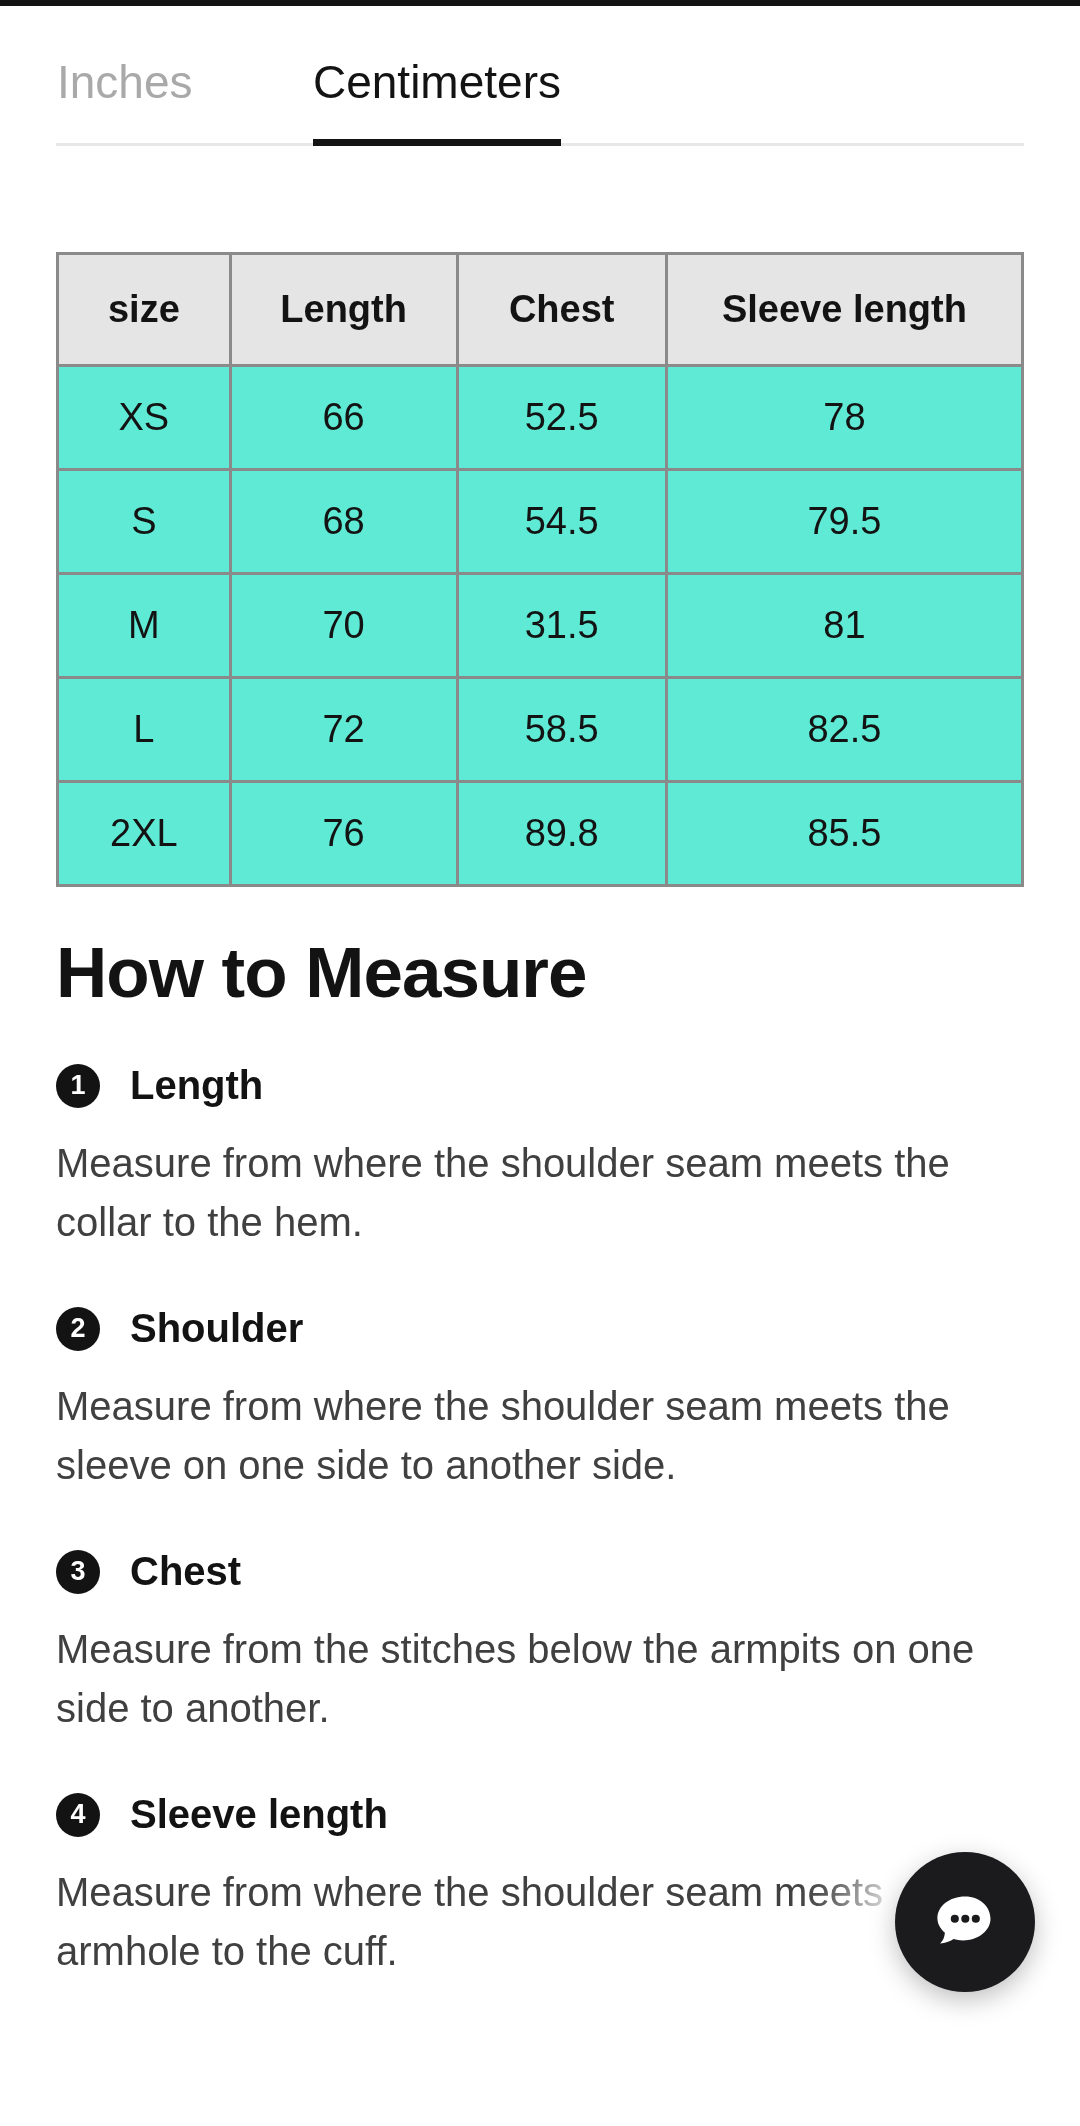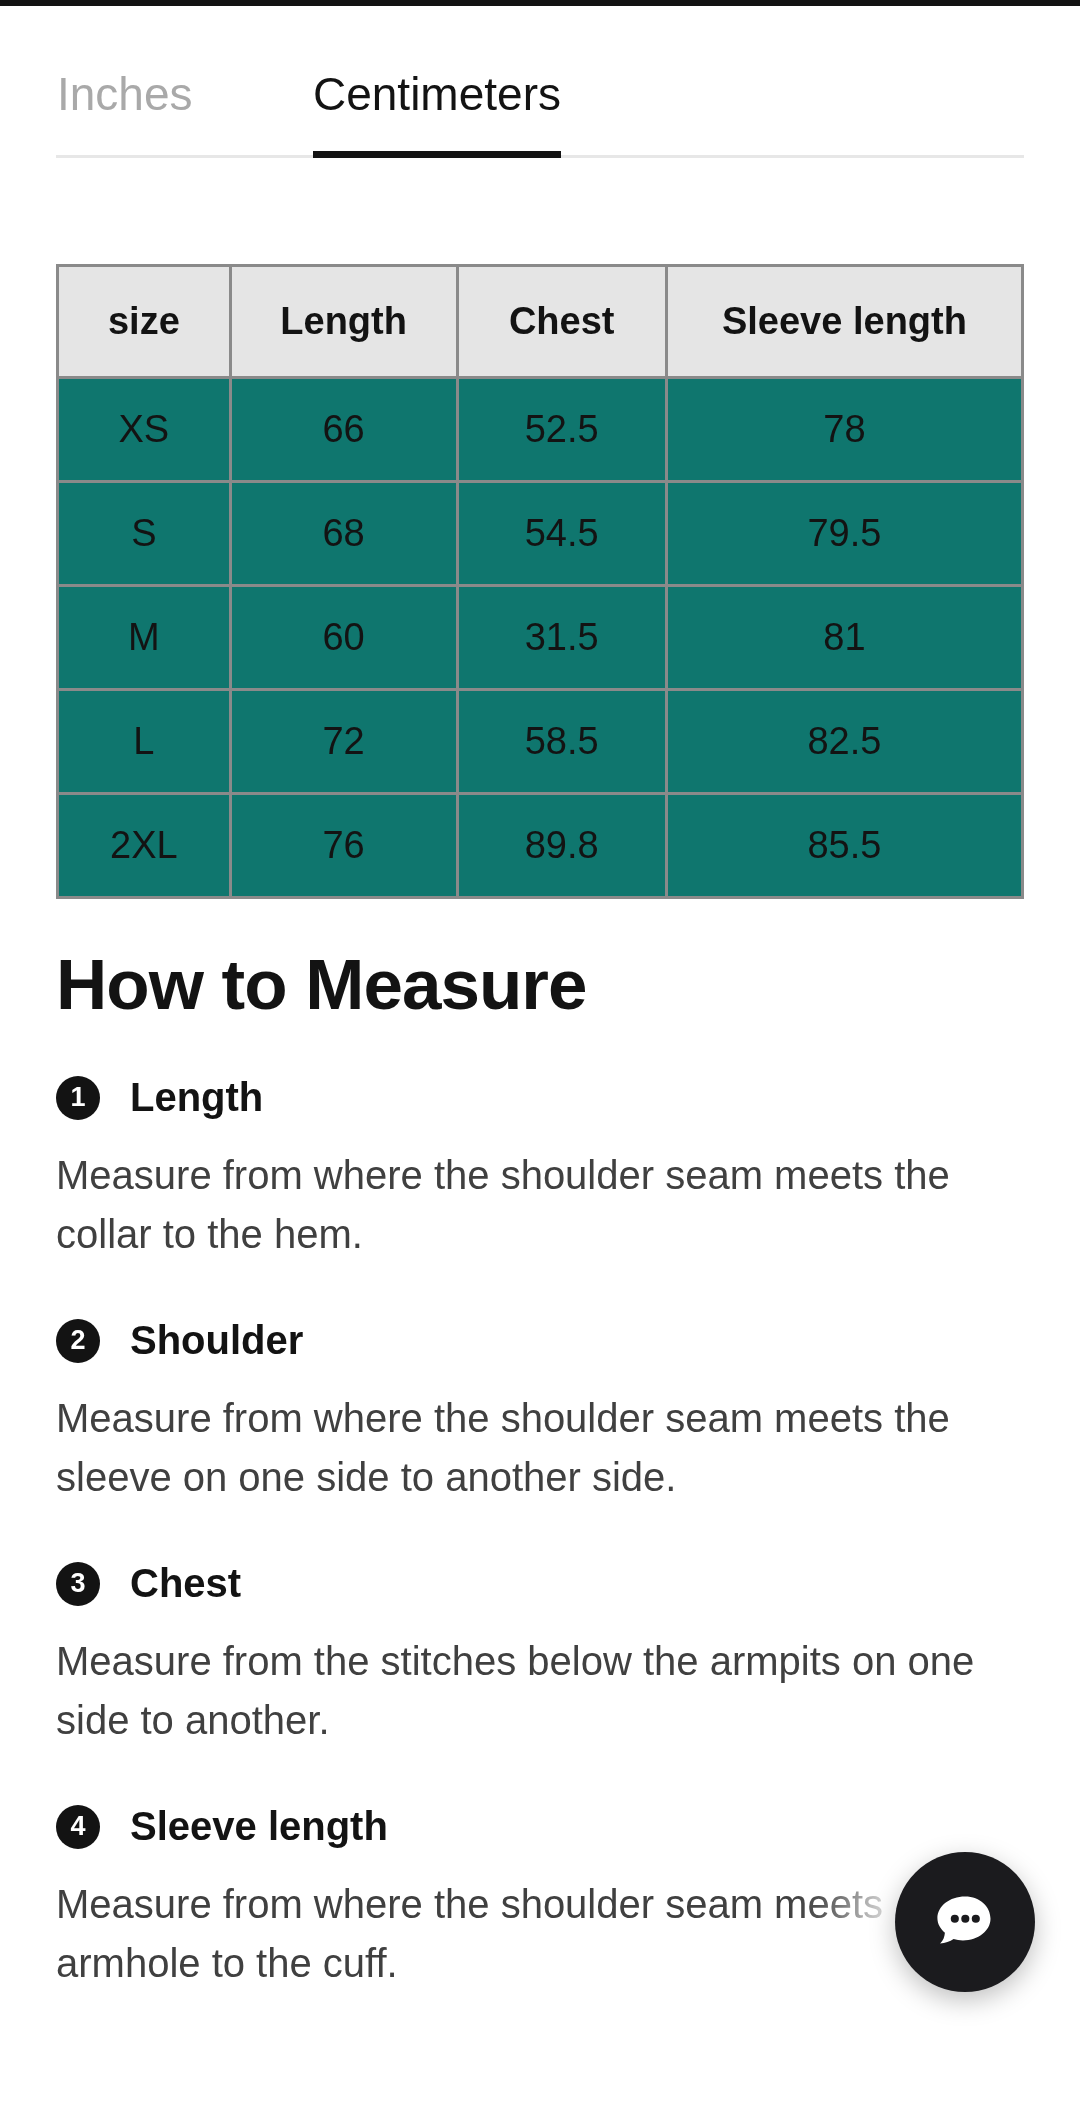--- a/index.html
+++ b/index.html
@@ -6,21 +6,21 @@
   html,body { background:#ffffff; }
   body {
     width:1080px; height:2126px; position:relative; overflow:hidden;
     font-family:"Liberation Sans", sans-serif; color:#131313;
   }
 
   
   .top-bar { height:6px; width:100%; background:#131313; }
 
   
-  .tabs { position:relative; padding:60px 0 36px; }
+  .tabs { position:relative; padding:48px 0 36px; }
   .tab { display:inline-block; font-size:46px; line-height:56px; cursor:pointer; }
   .tab-inactive { margin-left:57px; color:#a9a9a9; }
   .tab-active { margin-left:116px; color:#131313; position:relative; }
   .tab-active::after {
     content:""; position:absolute; left:0; right:0; bottom:-36px;
     height:7px; background:#131313; z-index:2;
   }
   .tabs-divider {
     position:absolute; left:56px; right:56px; bottom:0;
     height:3px; background:#e7e7e7;
@@ -29,21 +29,21 @@
   
   table.size-chart {
     width:968px; margin:106px 56px 0;
     border-collapse:collapse; table-layout:fixed;
     font-size:38px; text-align:center;
   }
   table.size-chart th, table.size-chart td { border:3px solid #8a8a8a; }
   table.size-chart th {
     background:#e5e5e5; font-weight:bold; height:112px; color:#131313;
   }
-  table.size-chart td { background:#0f766e; height:104px; font-weight:normal; }
+  table.size-chart td { background:#5eead4; height:104px; font-weight:normal; }
   col.c-size { width:17.9%; }
   col.c-length { width:23.5%; }
   col.c-chest { width:21.7%; }
   col.c-sleeve { width:36.9%; }
 
   
   .htm-title {
     margin:50px 56px 0; font-size:71px; font-weight:bold;
     letter-spacing:-1px; color:#131313; line-height:72px;
   }
@@ -103,21 +103,21 @@
       <td>78</td>
     </tr>
     <tr>
       <td>S</td>
       <td>68</td>
       <td>54.5</td>
       <td>79.5</td>
     </tr>
     <tr>
       <td>M</td>
-      <td>60</td>
+      <td>70</td>
       <td>31.5</td>
       <td>81</td>
     </tr>
     <tr>
       <td>L</td>
       <td>72</td>
       <td>58.5</td>
       <td>82.5</td>
     </tr>
     <tr>

